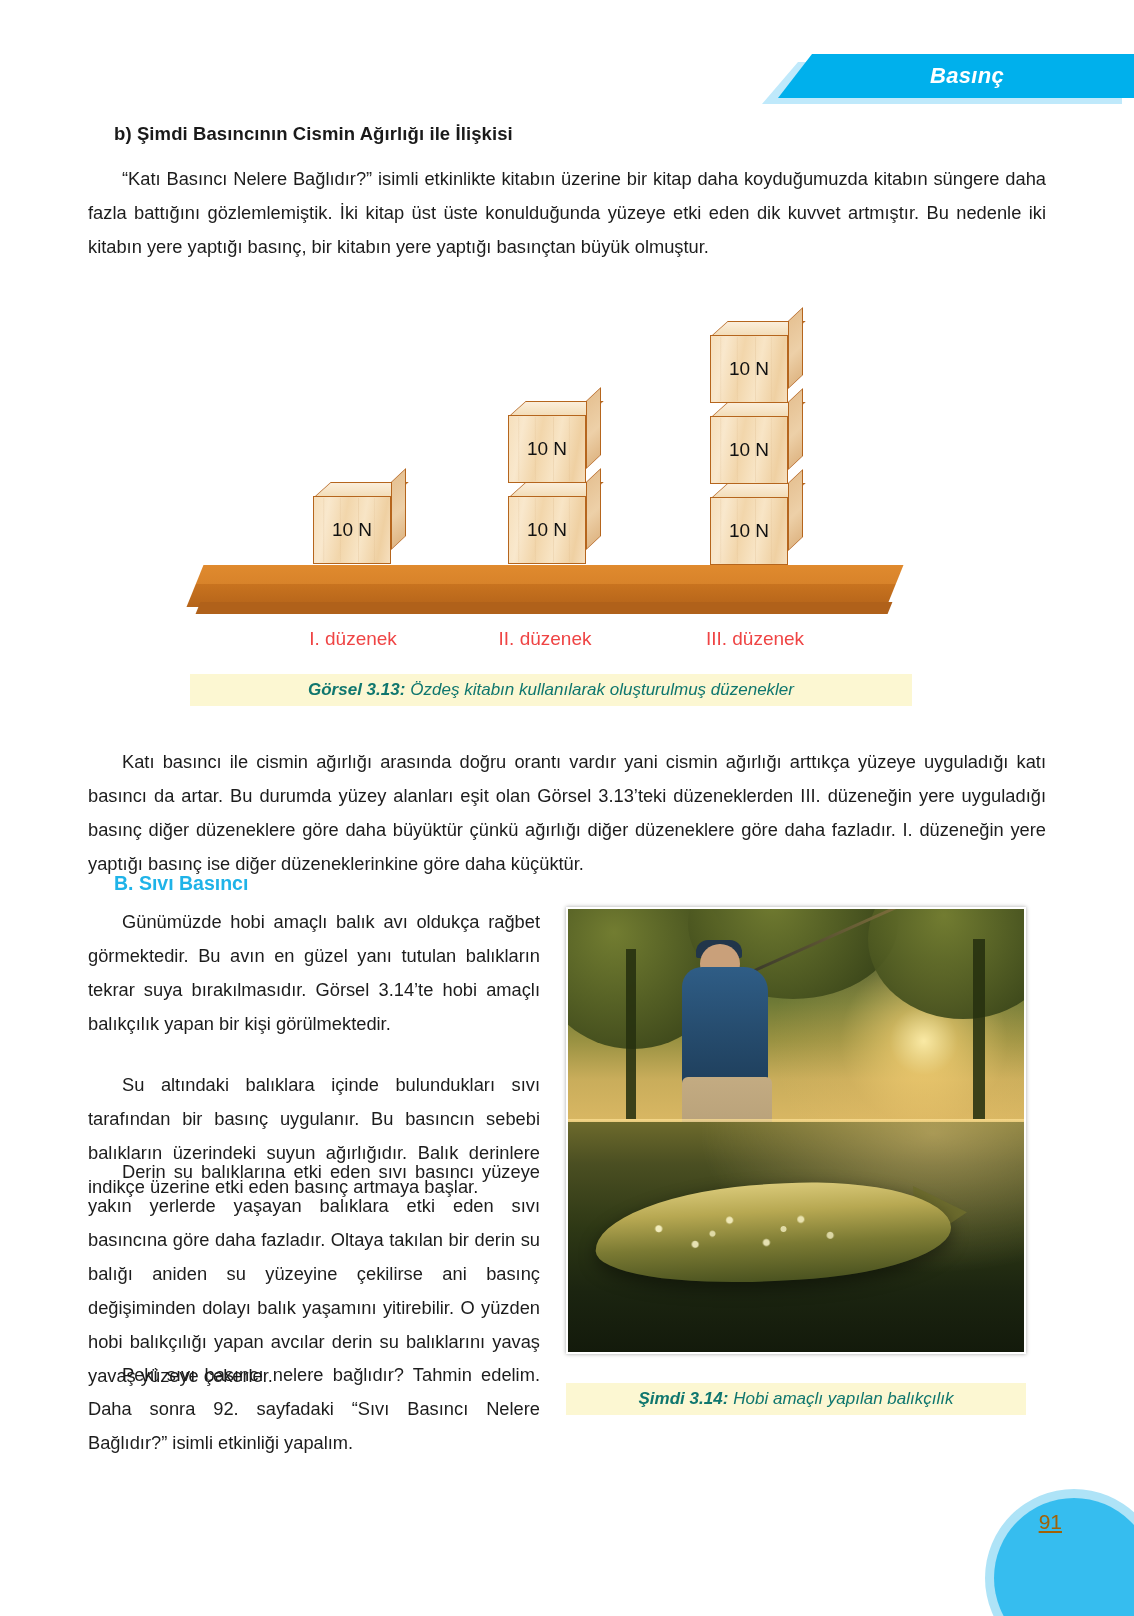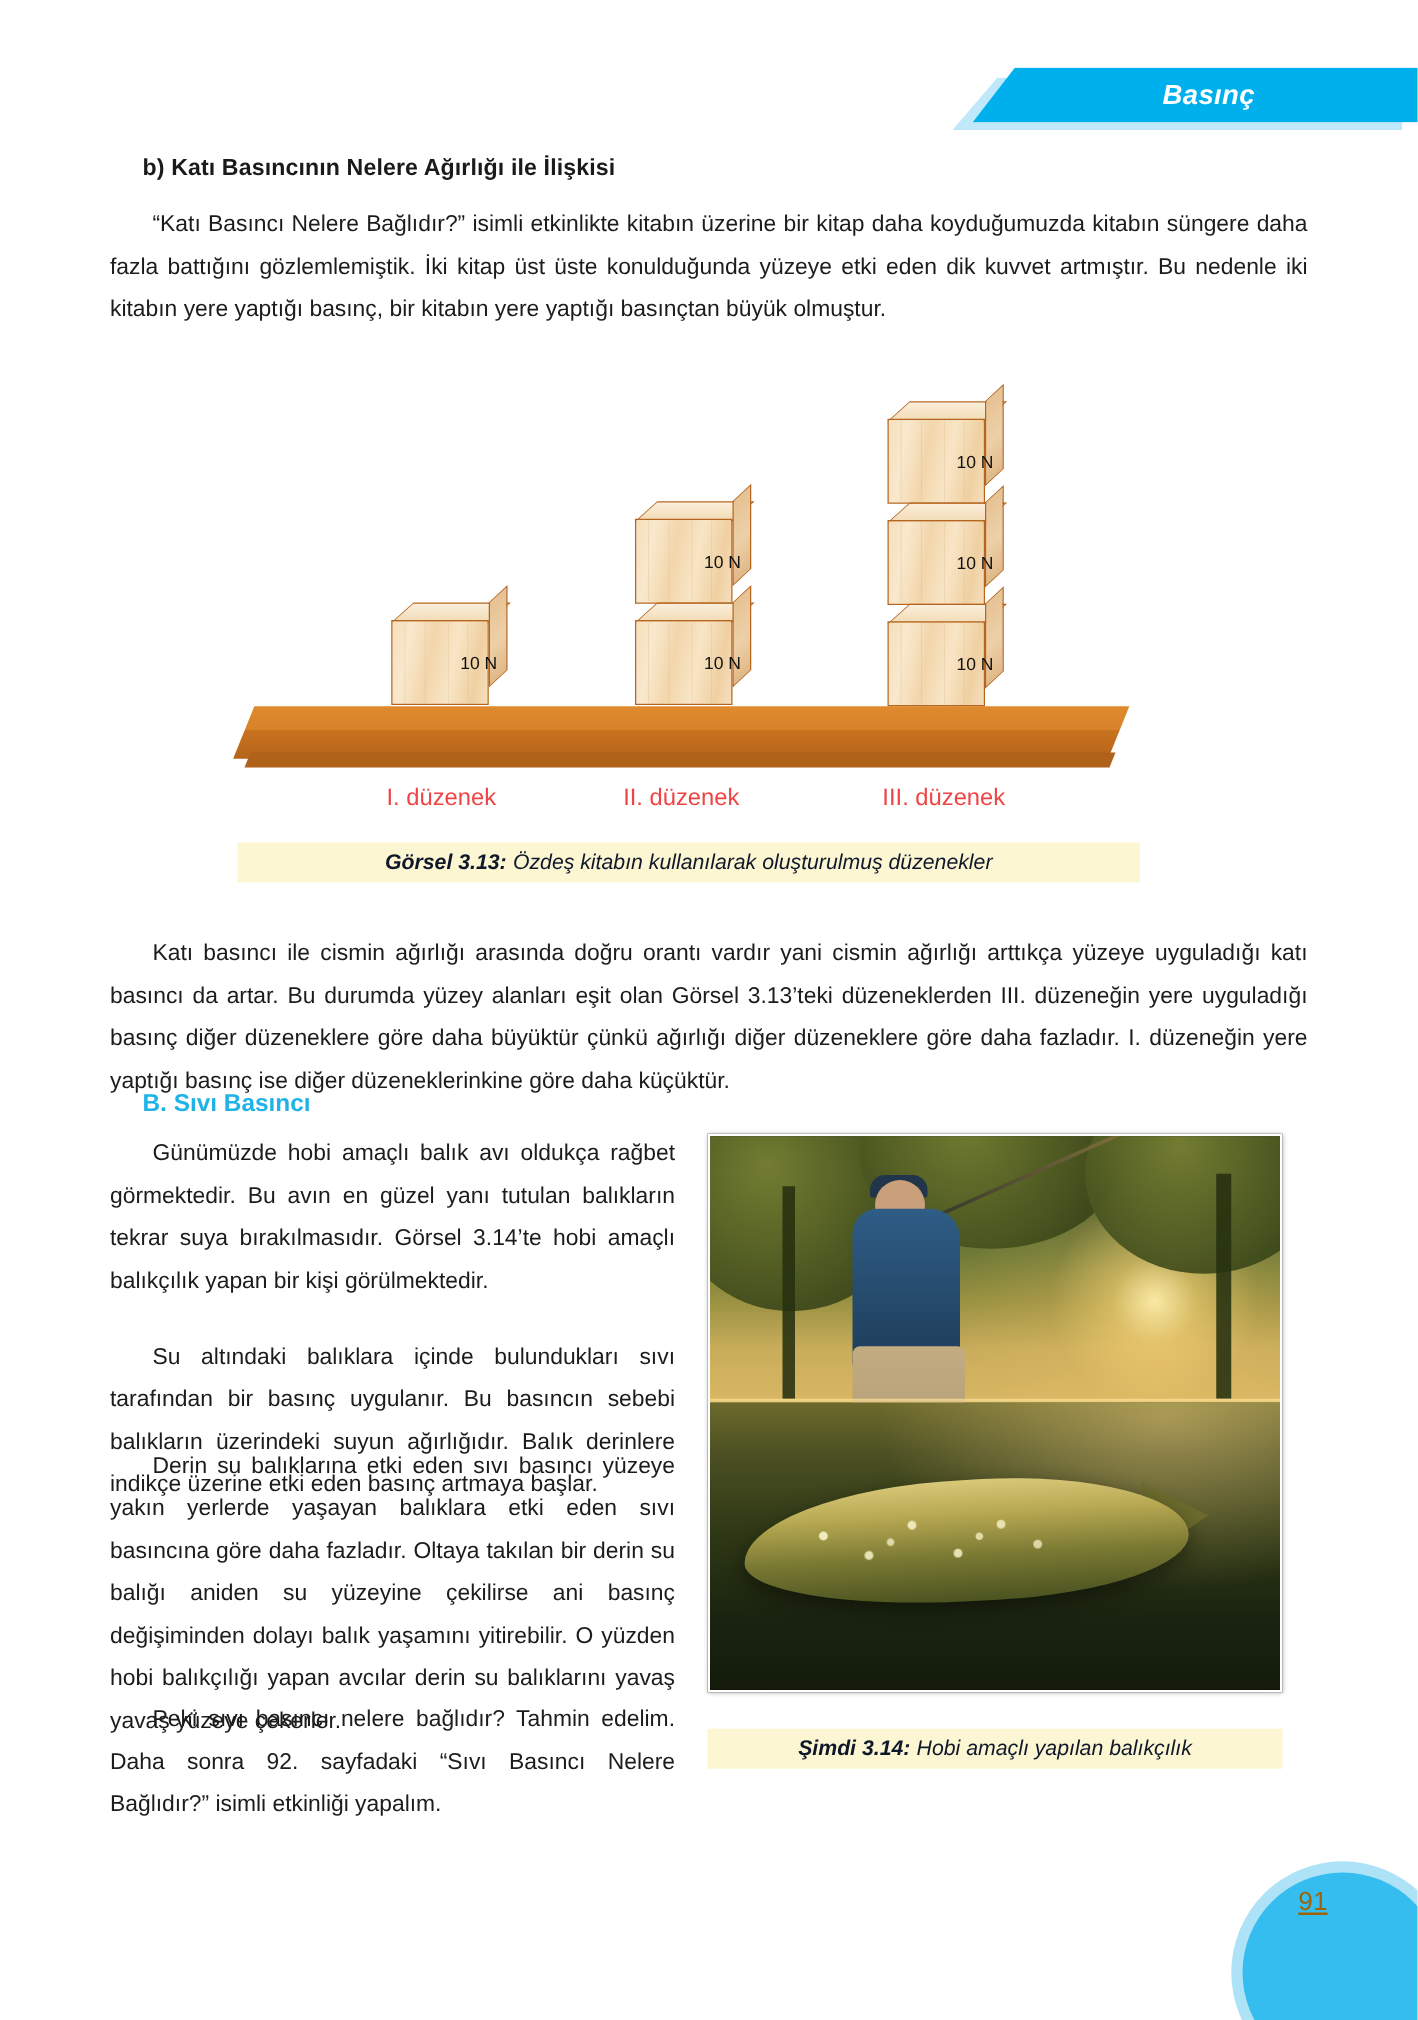--- a/index.html
+++ b/index.html
@@ -92,42 +92,42 @@
     position:absolute; left:78px; top:0;
     width:15px; height:68px;
     background:linear-gradient(180deg,#e6c294 0%, #edd0a8 55%, #e0b887 100%);
     border:1.6px solid #b5651d;
     transform:skewY(-43deg);
     transform-origin:top left;
   }
   .cube-label{
     position:absolute; left:0; top:14px; width:78px; height:68px;
     display:flex; align-items:center; justify-content:center;
-    font-size:14px; color:#111; z-index:3;margin-left:31px;
+    font-size:19px; color:#111; z-index:3;
   }
   .grain{
     position:absolute; left:2px; top:16px; width:74px; height:64px;
     background:
       linear-gradient(90deg, transparent 11%, rgba(196,150,96,.22) 12%, transparent 13%),
       linear-gradient(90deg, transparent 33%, rgba(196,150,96,.18) 34%, transparent 35%),
       linear-gradient(90deg, transparent 58%, rgba(196,150,96,.20) 59%, transparent 60%),
       linear-gradient(90deg, transparent 79%, rgba(196,150,96,.16) 80%, transparent 81%);
     z-index:2; pointer-events:none;
   }
 
   .stack-caption{
     position:absolute; top:298px;
     font-size:19px; color:#ef4444; text-align:center; width:200px;
   }
 
   .caption-band{
     position:absolute;
     background:#fcf7d2;
     display:flex; align-items:center; justify-content:center;
-    font-size:17px; font-style:italic; color:#0f172a;
+    font-size:17px; font-style:italic; color:#0f766e;
   }
   .caption-band b{ font-style:italic; font-weight:bold; margin-right:5px; }
 
   .blue-heading{
     position:absolute;
     font-size:19.5px; font-weight:bold; color:#1fb3e8;
   }
 
   
   .photo-frame{
@@ -230,21 +230,21 @@
 
 <div class="page">
 
   <div class="header-banner">
     <div class="banner-shadow"></div>
     <div class="banner-main">
       <span class="banner-title">Basınç</span>
     </div>
   </div>
 
-  <div class="section-heading" style="left:114px; top:123px;">b)  Katı Basıncının Nelere Ağırlığı ile İlişkisi</div>
+  <div class="section-heading" style="left:114px; top:123px;">b)  Şimdi Basıncının Cismin Ağırlığı ile İlişkisi</div>
 
   <div class="para" style="left:88px; top:162px; width:958px;"><span class="ind"></span><span>“Katı Basıncı Nelere Bağlıdır?” isimli etkinlikte kitabın üzerine bir kitap daha koyduğumuzda kitabın süngere daha fazla battığını gözlemlemiştik. İki kitap üst üste konulduğunda yüzeye etki eden dik kuvvet artmıştır. Bu nedenle iki kitabın yere yaptığı basınç, bir kitabın yere yaptığı basınçtan büyük olmuştur.</span></div>
 
 
   <div class="figure-area">
 
     <div class="plank"></div>
     <div class="plank-front"></div>
 
     <div class="stack" style="left:228px; top:153px;">

